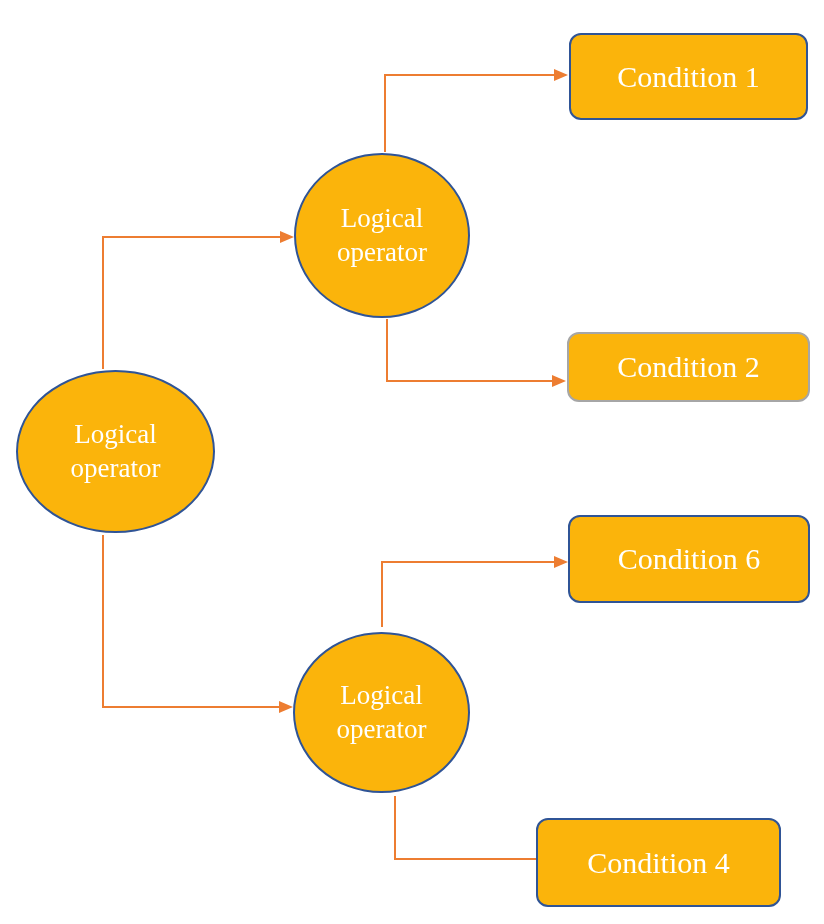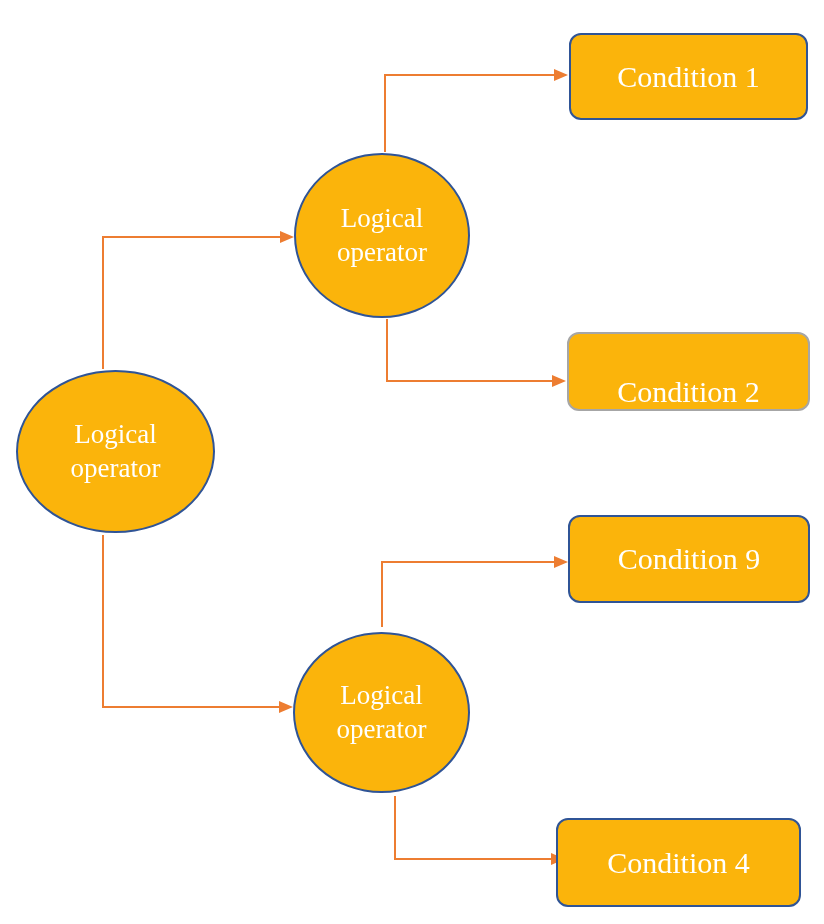--- a/index.html
+++ b/index.html
@@ -96,25 +96,25 @@
   </div>
 
   <div class="node circle" style="left:293px; top:632px; width:177px; height:161px;">
     <span class="node-label">Logical operator</span>
   </div>
 
   <div class="node condition" style="left:569px; top:33px; width:239px; height:87px;">
     <span class="node-label">Condition 1</span>
   </div>
 
-  <div class="node condition gray-border" style="left:567px; top:332px; width:243px; height:79px;align-items:flex-end;">
+  <div class="node condition gray-border" style="left:567px; top:332px; width:243px; height:70px;">
     <span class="node-label">Condition 2</span>
   </div>
 
   <div class="node condition" style="left:568px; top:515px; width:242px; height:88px;">
-    <span class="node-label">Condition 9</span>
+    <span class="node-label">Condition 6</span>
   </div>
 
-  <div class="node condition" style="left:556px; top:818px; width:245px; height:89px;">
+  <div class="node condition" style="left:536px; top:818px; width:245px; height:89px;">
     <span class="node-label">Condition 4</span>
   </div>
 
 </div>
 
 </body></html>

